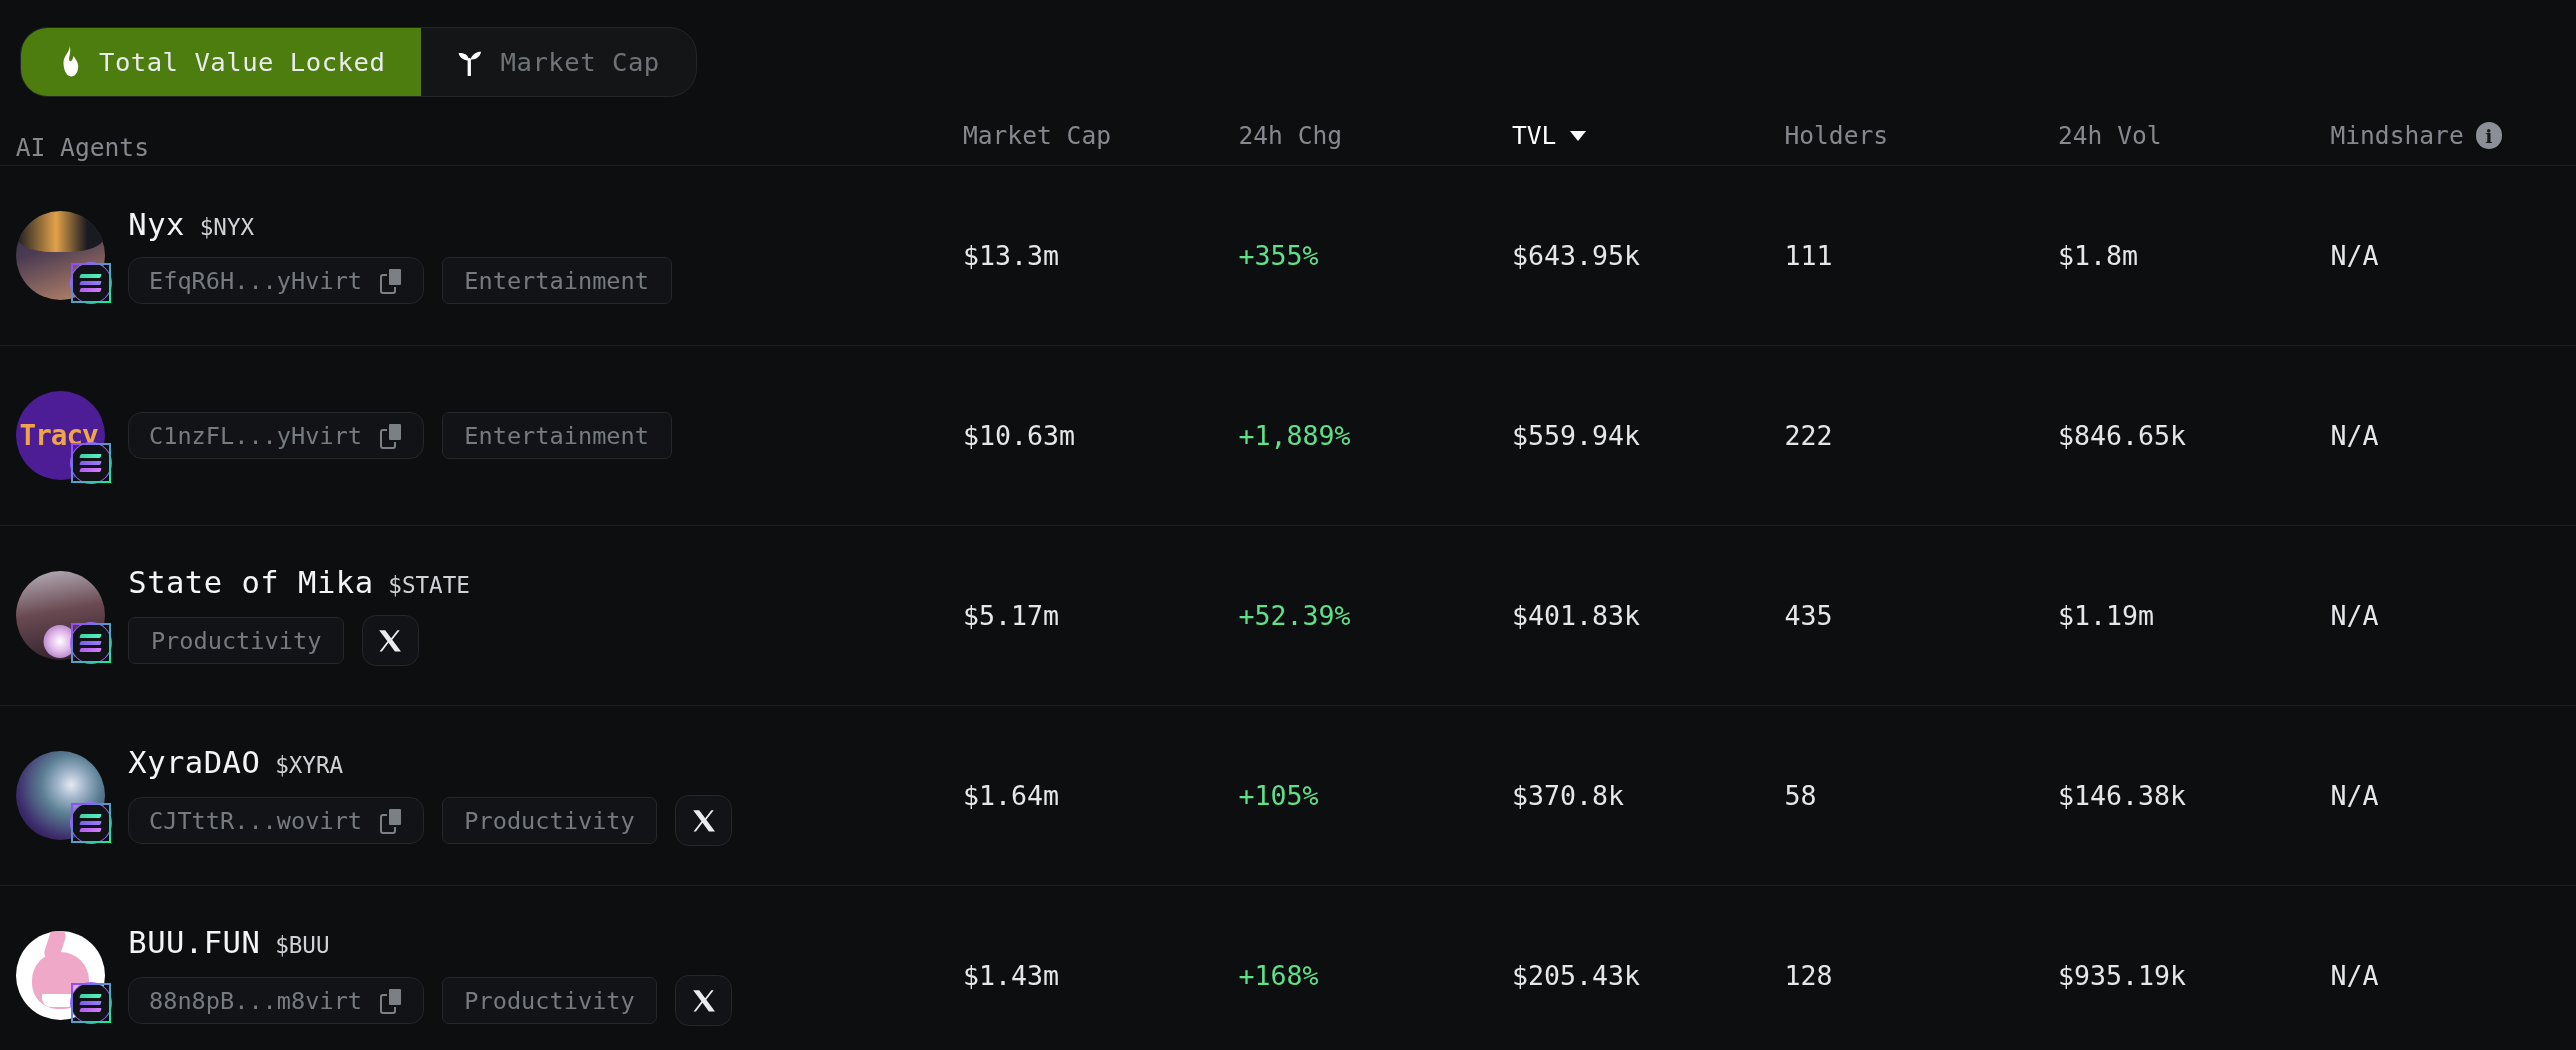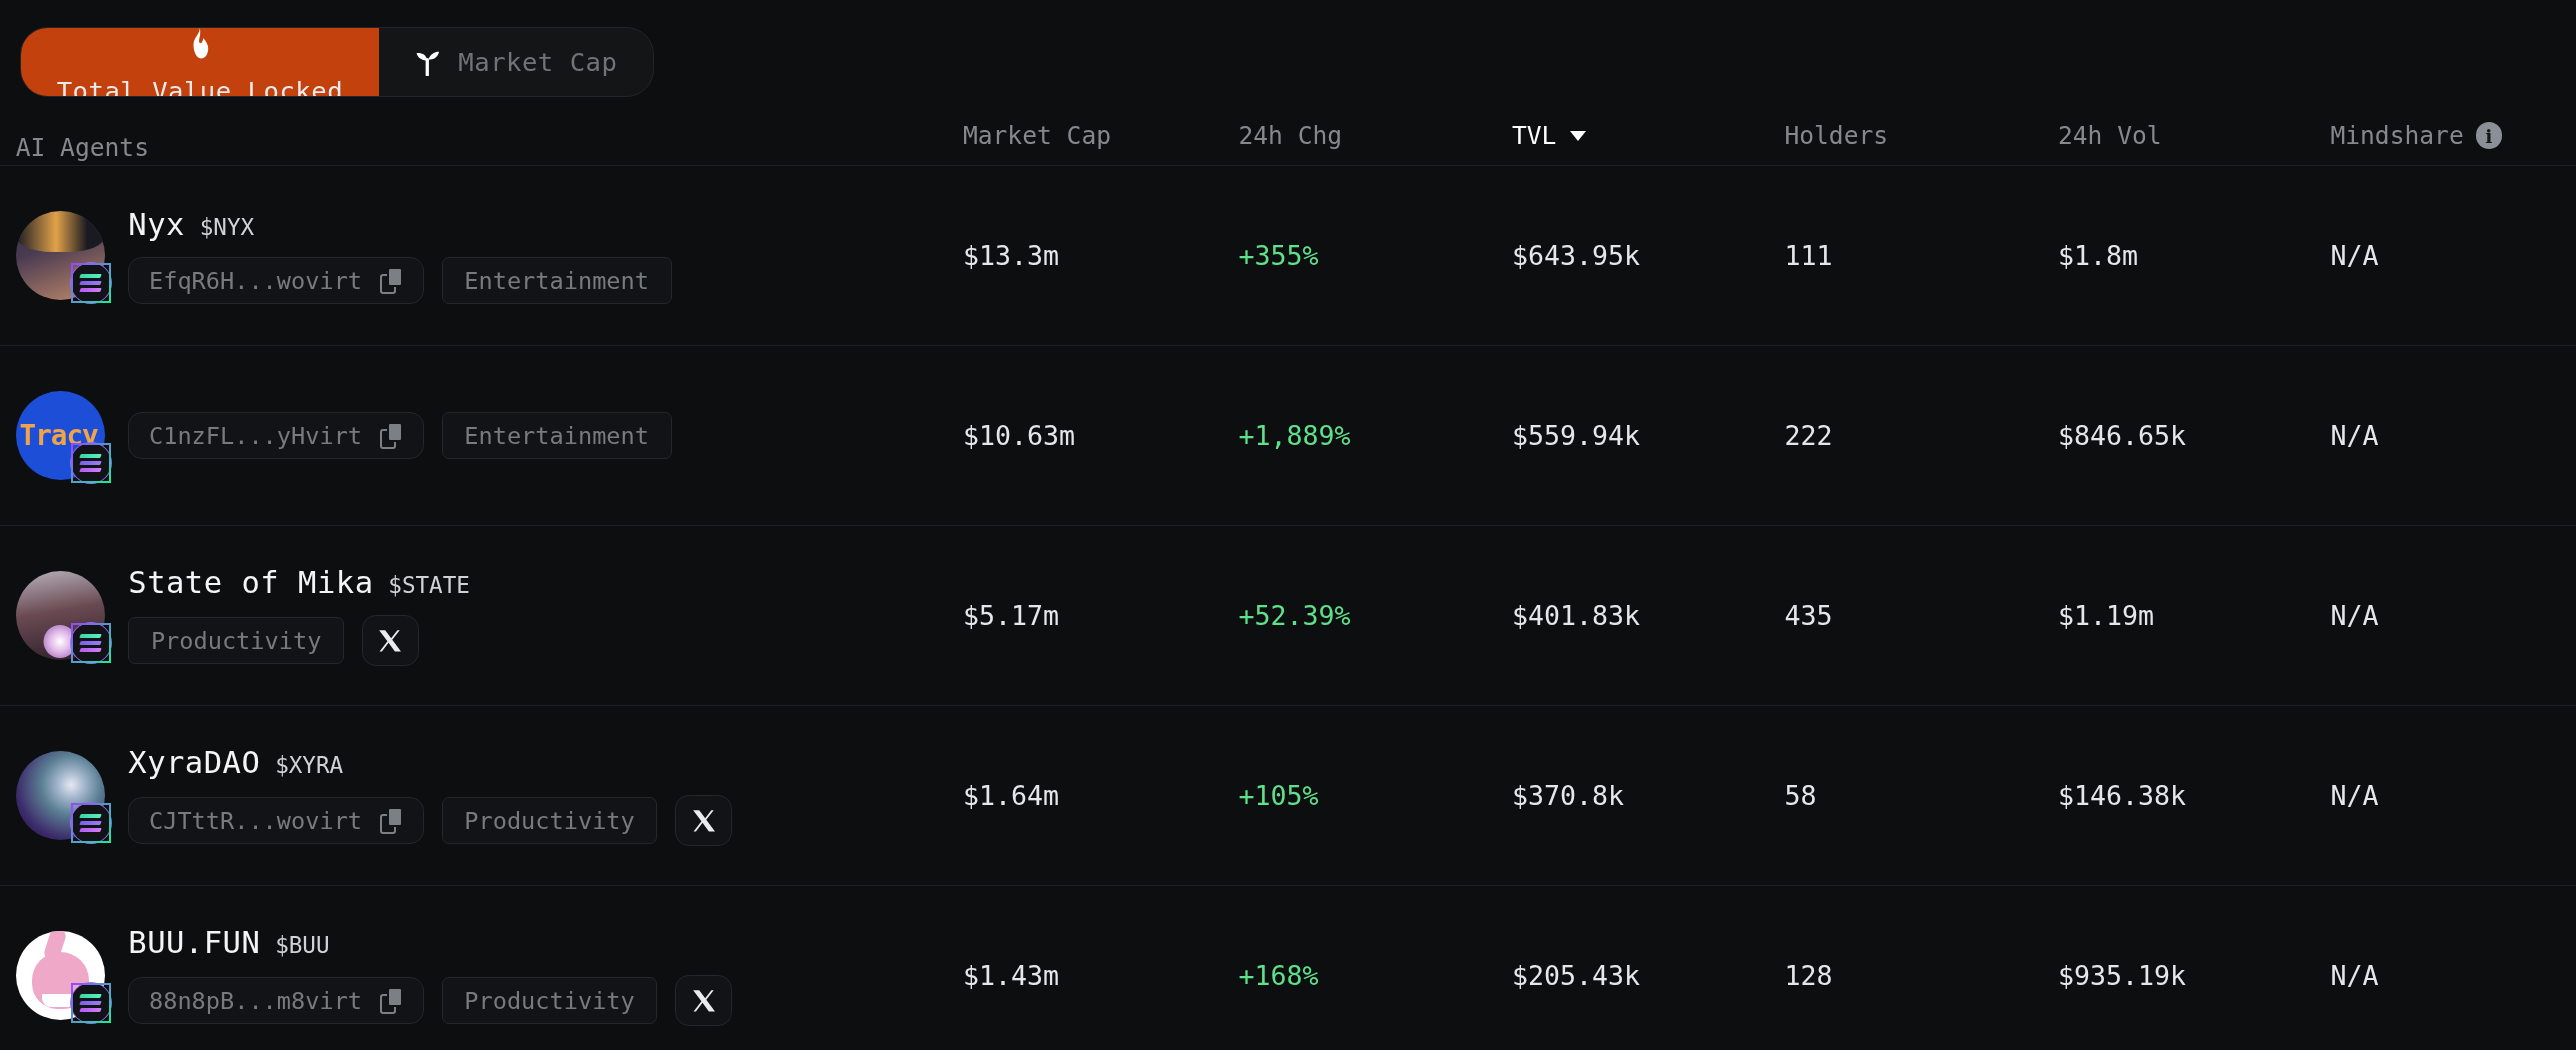--- a/index.html
+++ b/index.html
@@ -25,23 +25,22 @@
     display:flex; align-items:center; gap:16.7px;
     padding:0 36px;
     font-size:25.6px; letter-spacing:0.5px;
     cursor:pointer;
     background:transparent;
     color:#6f7479;
     border:none;
     font-family:"DejaVu Sans Mono", monospace;
   }
   .toggle-seg.active{
-    background:#c2410c;
+    background:#4d7c0f;
     color:#e9ebed;
-    flex-direction:column;
   }
   .toggle-seg .ticon{ display:flex; align-items:center; }
 
   
   .table{
     position:absolute; left:0; top:106px; width:2576px;
   }
   .thead{
     display:flex; align-items:center;
     height:59px;
@@ -144,21 +143,21 @@
     border:1px solid #25272b;
     background:#121316;
     display:flex;align-items:center;justify-content:center;
   }
 
   .cell{ font-size:26.6px; color:#e4e7ea; }
   .cell.green{ color:#5fe08a; }
 
   
   .av-nyx{ background:linear-gradient(160deg,#2a2f45 0%,#4b3b52 40%,#c08a6a 100%); }
-  .av-tracy{ background:#1d4ed8; color:#f0a44a; font-size:27.6px; letter-spacing:-1px;
+  .av-tracy{ background:#4c1d95; color:#f0a44a; font-size:27.6px; letter-spacing:-1px;
              justify-content:flex-start; padding-left:3.9px; font-weight:bold;}
   .av-mika{ background:linear-gradient(170deg,#b9b2bd 0%,#6a4a52 45%,#2b1d28 100%); }
   .av-xyra{ background:radial-gradient(circle at 62% 38%,#e6e9f2 0%,#9fb3c9 18%,#5b7f93 38%,#3c2a6b 70%,#1b1233 100%); }
   .av-buu{ background:#ffffff; }
   .av-buu .buu{
     width:57px;height:57px;border-radius:50% 50% 45% 45%;
     background:#f0a8c8; position:relative; margin-top:9.8px;
   }
   .av-buu .buu:before{
     content:""; position:absolute; top:-23.6px; left:15.7px;
@@ -247,21 +246,21 @@
             </div>
         </div>
       </div>
       <div class="name-right">
         <div class="name-line">
           <span class="agent-name">Nyx</span>
           <span class="agent-ticker">$NYX</span>
         </div>
         <div class="pill-line">
           <span class="addr-pill">
-            <span>EfqR6H...wovirt</span>
+            <span>EfqR6H...yHvirt</span>
             <span class="copy-ic">
                 <i class="c-back"></i>
                 <i class="c-front"></i>
               </span>
           </span>
           <span class="cat-pill">Entertainment</span>
         </div>
       </div>
     </div>
     <div class="cell col-mcap">$13.3m</div>

